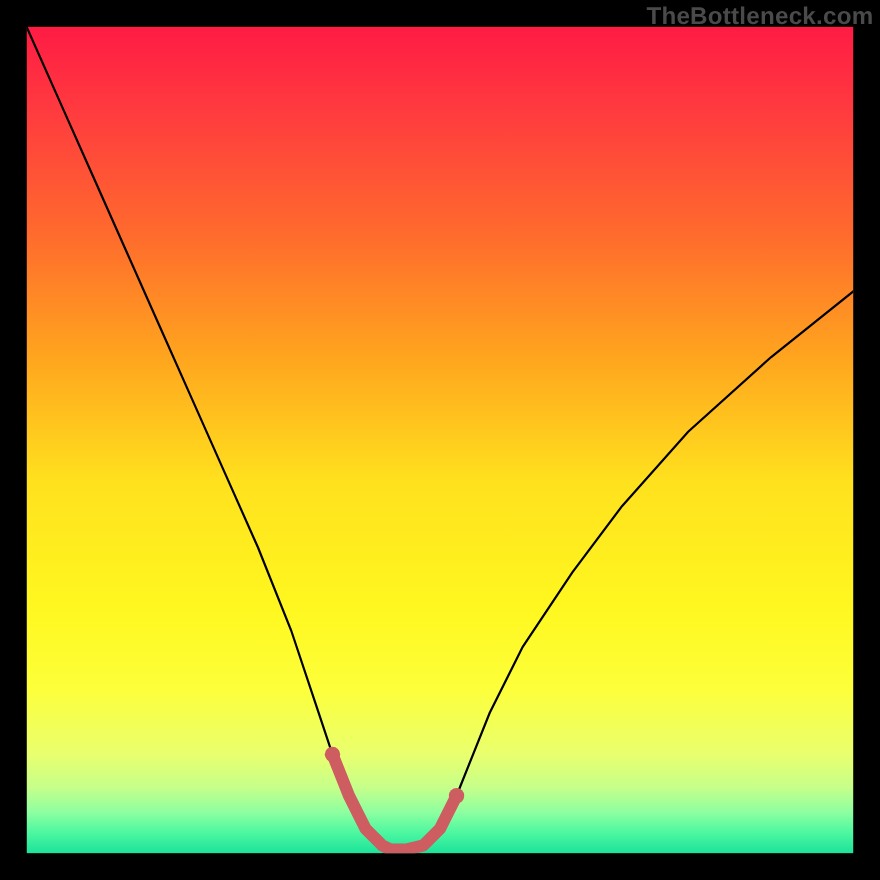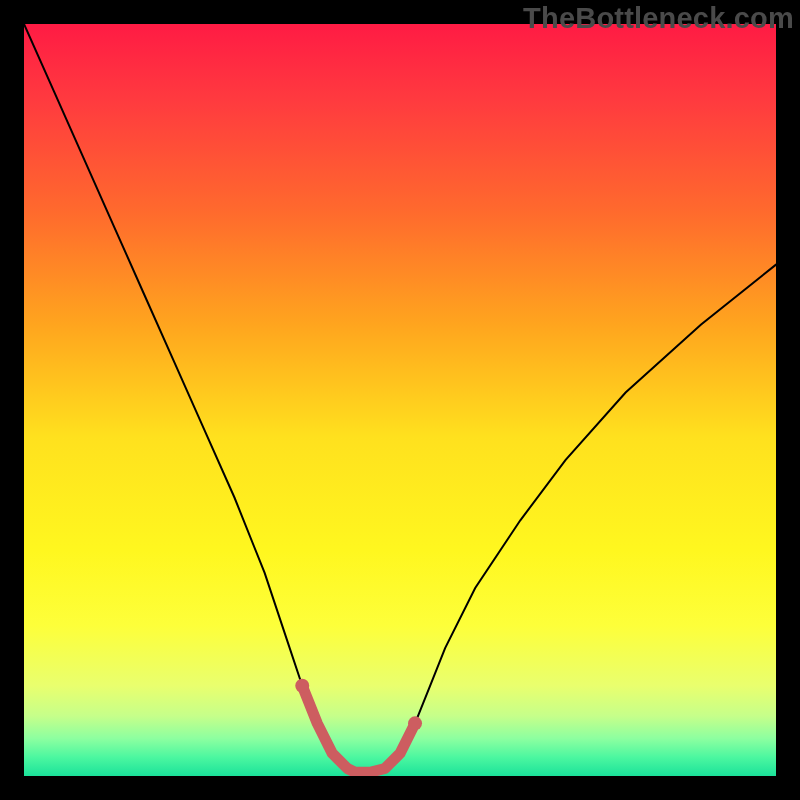--- a/index.html
+++ b/index.html
@@ -25,21 +25,21 @@
     top: 24px;
     width: 752px;
     height: 752px;
     overflow: hidden;
   }
   .watermark {
     position: absolute;
     top: 2px;
     right: 6px;
     color: #4a4a4a;
-    font-size: 29px;
+    font-size: 22px;
     font-weight: 600;
     letter-spacing: 0.2px;
     user-select: none;
   }
   svg { display: block; }
 </style>
 </head>
 <body>
 
 <div class="frame">

